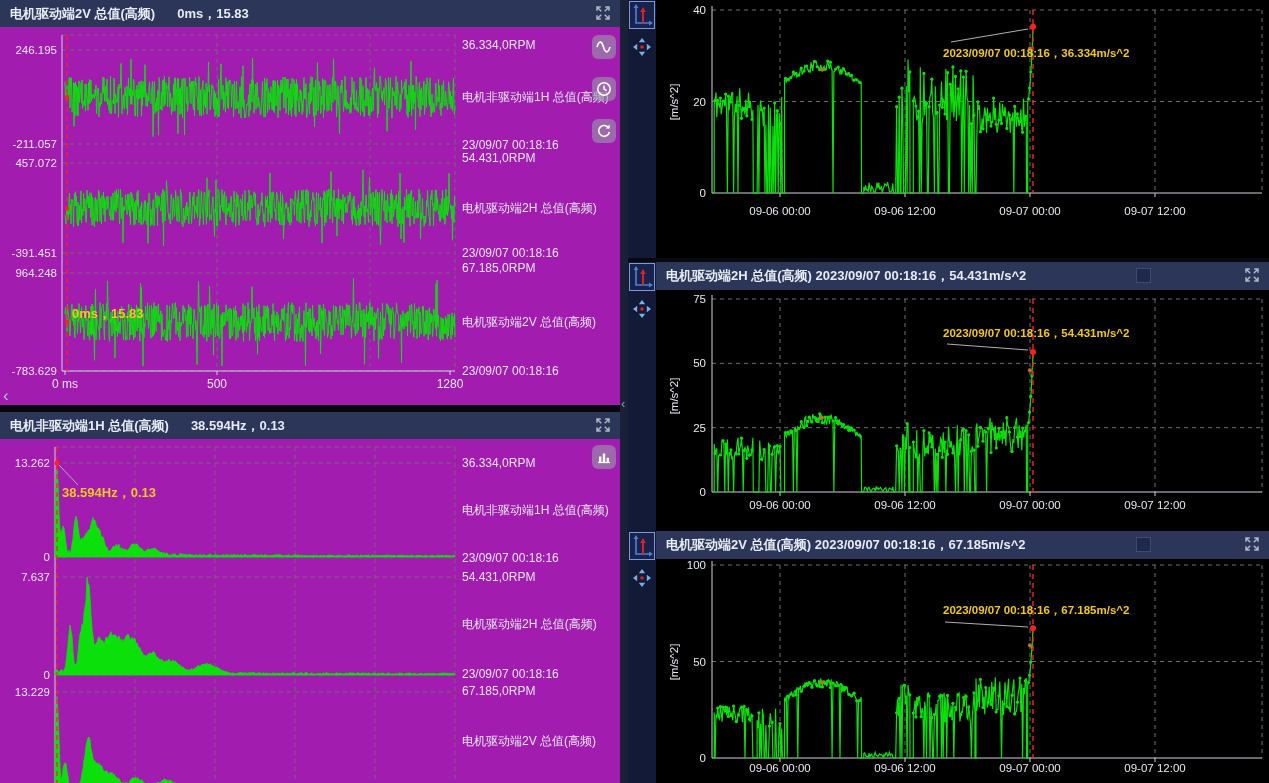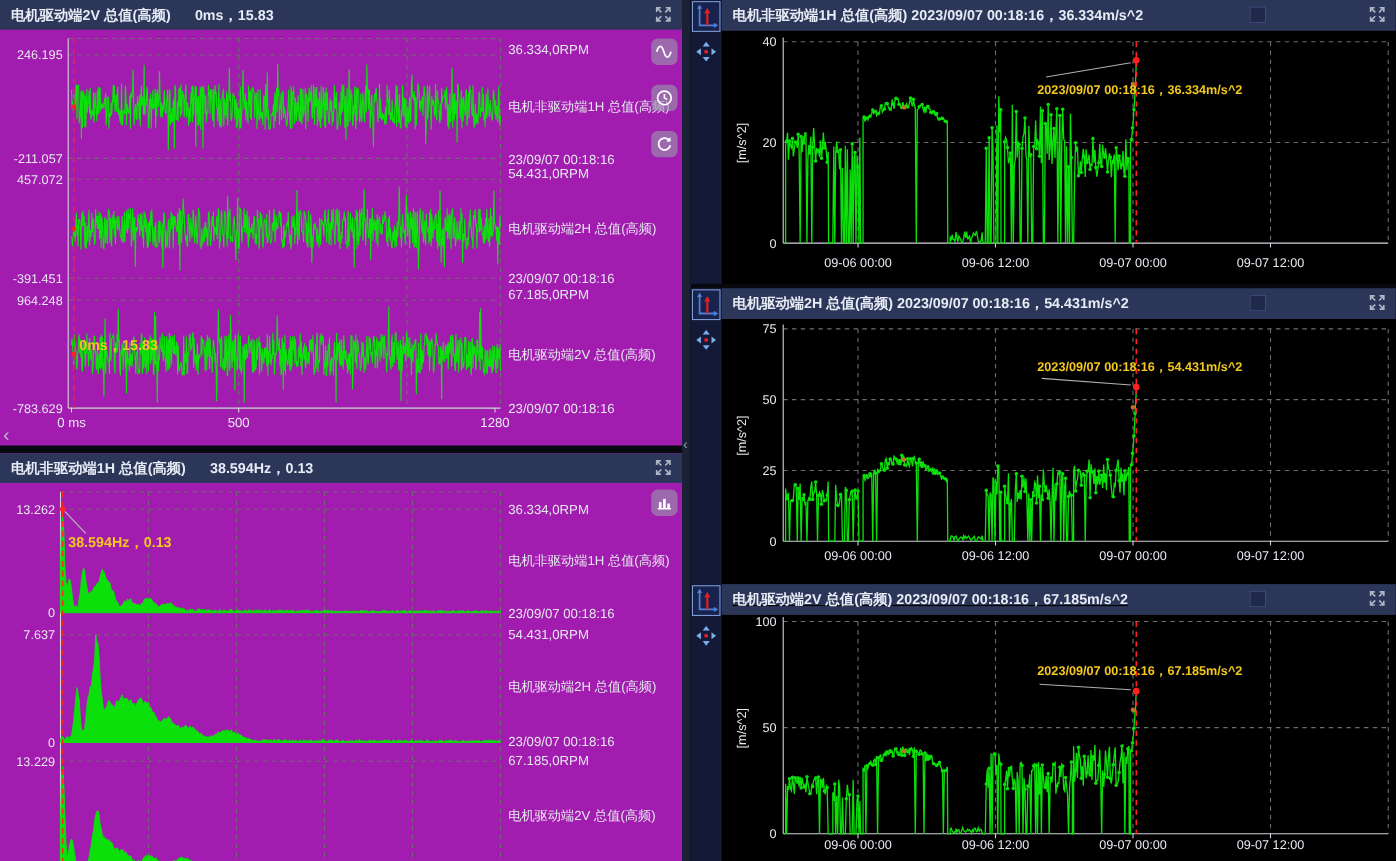--- a/index.html
+++ b/index.html
@@ -192,31 +192,20 @@
               <path d="M10 1l3.2 4.2H6.8z"></path>
               <path d="M10 19l-3.2-4.2h6.4z"></path>
               <path d="M1 10l4.2-3.2v6.4z"></path>
               <path d="M19 10l-4.2 3.2V6.8z"></path>
             </g>
             <circle cx="10" cy="10" r="1.8" fill="#e02020"></circle>
           </svg>
         </div>
       </div>
       <div class="tmain">
-        <div class="tbar">
-          <span class="ttext">电机非驱动端1H 总值(高频) 2023/09/07 00:18:16，36.334m/s^2</span>
-          <span class="checkbox"></span>
-          <span class="expand">
-            <svg width="18" height="18" viewBox="0 0 18 18">
-              <g stroke="#c6ccda" stroke-width="1.5" fill="none">
-                <path d="M11.2 3H15v3.8M15 3l-4.2 4.2M6.8 15H3v-3.8M3 15l4.2-4.2M3 6.8V3h3.8M3 3l4.2 4.2M15 11.2V15h-3.8M15 15l-4.2-4.2"></path>
-              </g>
-            </svg>
-          </span>
-        </div>
         <svg width="613" height="230">
           <text x="50" y="197" text-anchor="end" font-size="11.5" fill="#e6e9f0" font-family="&quot;Liberation Sans&quot;,sans-serif" font-weight="normal">0</text>
           <line x1="56" y1="101.5" x2="606" y2="101.5" stroke="#6e6e6e" stroke-width="1" stroke-dasharray="4 4"></line>
           <text x="50" y="105.5" text-anchor="end" font-size="11.5" fill="#e6e9f0" font-family="&quot;Liberation Sans&quot;,sans-serif" font-weight="normal">20</text>
           <line x1="56" y1="10" x2="606" y2="10" stroke="#6e6e6e" stroke-width="1" stroke-dasharray="4 4"></line>
           <text x="50" y="14" text-anchor="end" font-size="11.5" fill="#e6e9f0" font-family="&quot;Liberation Sans&quot;,sans-serif" font-weight="normal">40</text>
           <line x1="124" y1="10" x2="124" y2="193" stroke="#6e6e6e" stroke-width="1" stroke-dasharray="4 4"></line>
           <line x1="124" y1="193" x2="124" y2="197" stroke="#cfd3dc" stroke-width="1" stroke-dasharray="none"></line>
           <text x="124" y="215" text-anchor="middle" font-size="11.5" fill="#e6e9f0" font-family="&quot;Liberation Sans&quot;,sans-serif" font-weight="normal">09-06 00:00</text>
           <line x1="249" y1="10" x2="249" y2="193" stroke="#6e6e6e" stroke-width="1" stroke-dasharray="4 4"></line>
@@ -494,21 +483,21 @@
           <circle cx="377.0" cy="61.9" r="1.6" fill="#0be00b"></circle>
           <circle cx="166" cy="127.8108" r="2" fill="#d06a28"></circle>
           <circle cx="373.9" cy="80.13987720000002" r="2" fill="#d06a28"></circle>
           <line x1="377" y1="9" x2="377" y2="202" stroke="#ff2020" stroke-width="1.4" stroke-dasharray="5 4"></line>
           <circle cx="377" cy="61.93089333333336" r="3" fill="#ff2020"></circle>
           <line x1="291" y1="54" x2="372" y2="60" stroke="#b0b0b0"></line>
           <text x="287" y="47" text-anchor="start" font-size="11.5" fill="#f2c71e" font-family="&quot;Liberation Sans&quot;,sans-serif" font-weight="bold">2023/09/07 00:18:16，54.431m/s^2</text>
         </svg>
       </div>
     </section>
-    <section class="trend" style="top: 531px; height: 252px; text-decoration: underline;">
+    <section class="trend" style="top: 531px; height: 252px;">
       <div class="tsb">
         <div class="axisbtn">
           <svg width="22" height="24" viewBox="0 0 22 24">
             <path d="M5 4v16h14" stroke="#4f7fd9" stroke-width="1.6" fill="none"></path>
             <path d="M5 1l-2.4 4h4.8z" fill="#4f7fd9"></path>
             <path d="M22 20l-4-2.4v4.8z" fill="#4f7fd9"></path>
             <line x1="12" y1="20" x2="12" y2="8" stroke="#e02020" stroke-width="2"></line>
             <path d="M12 4l-2.8 5h5.6z" fill="#e02020"></path>
           </svg>
         </div>

